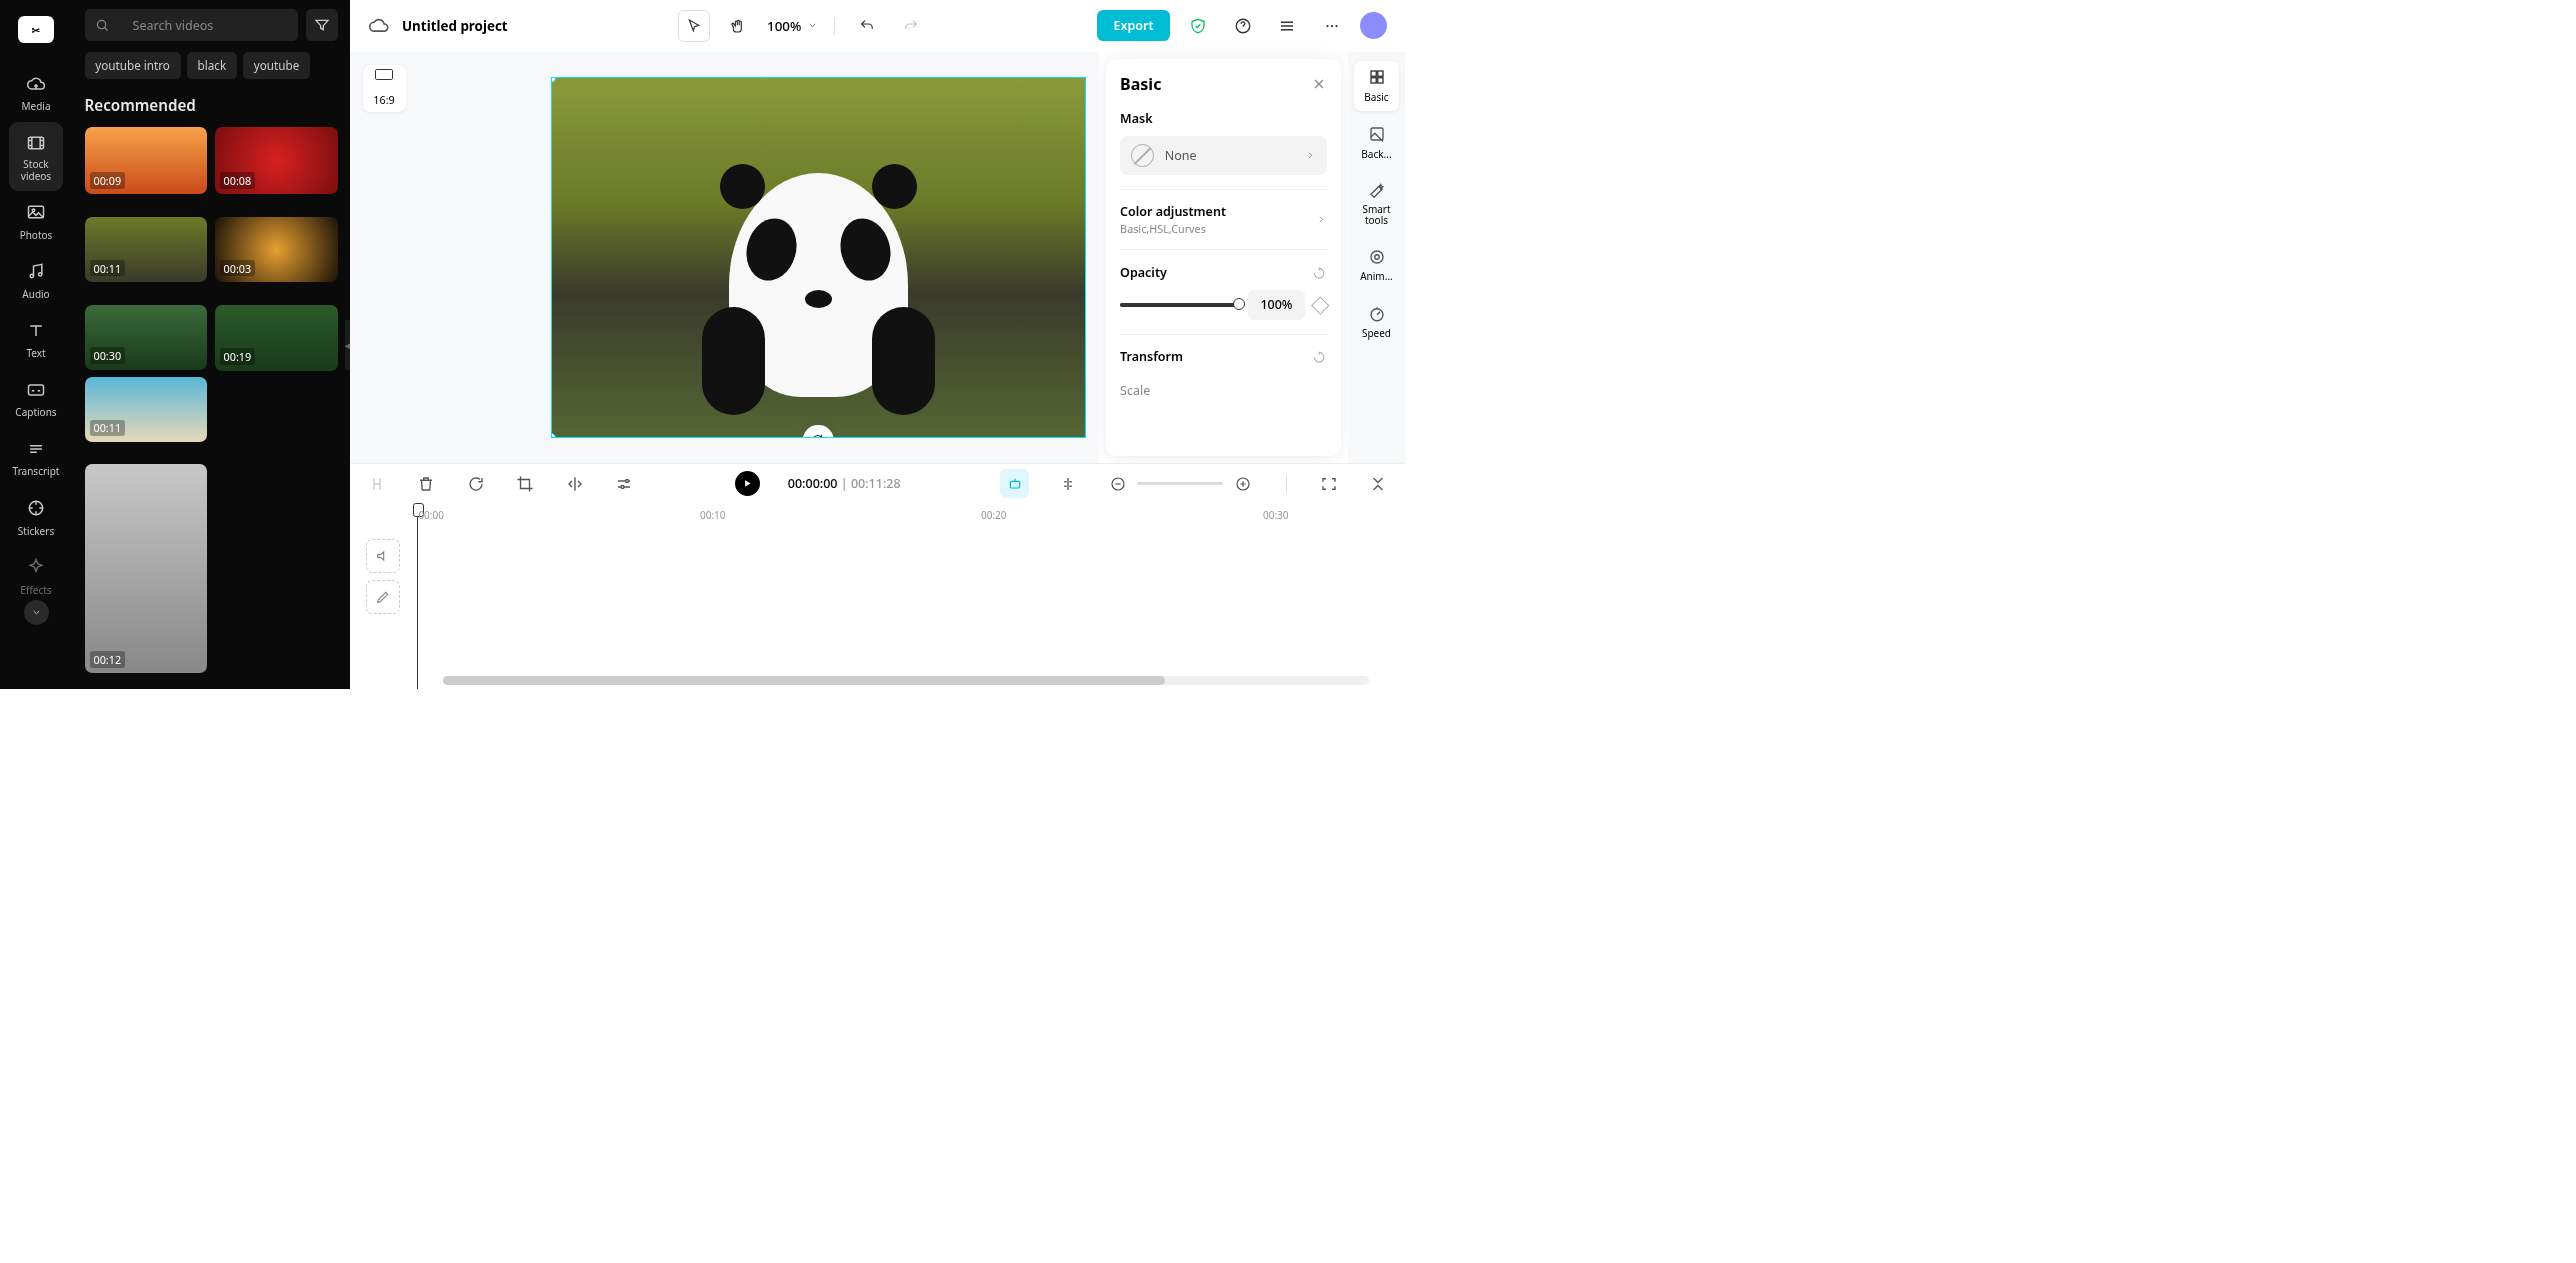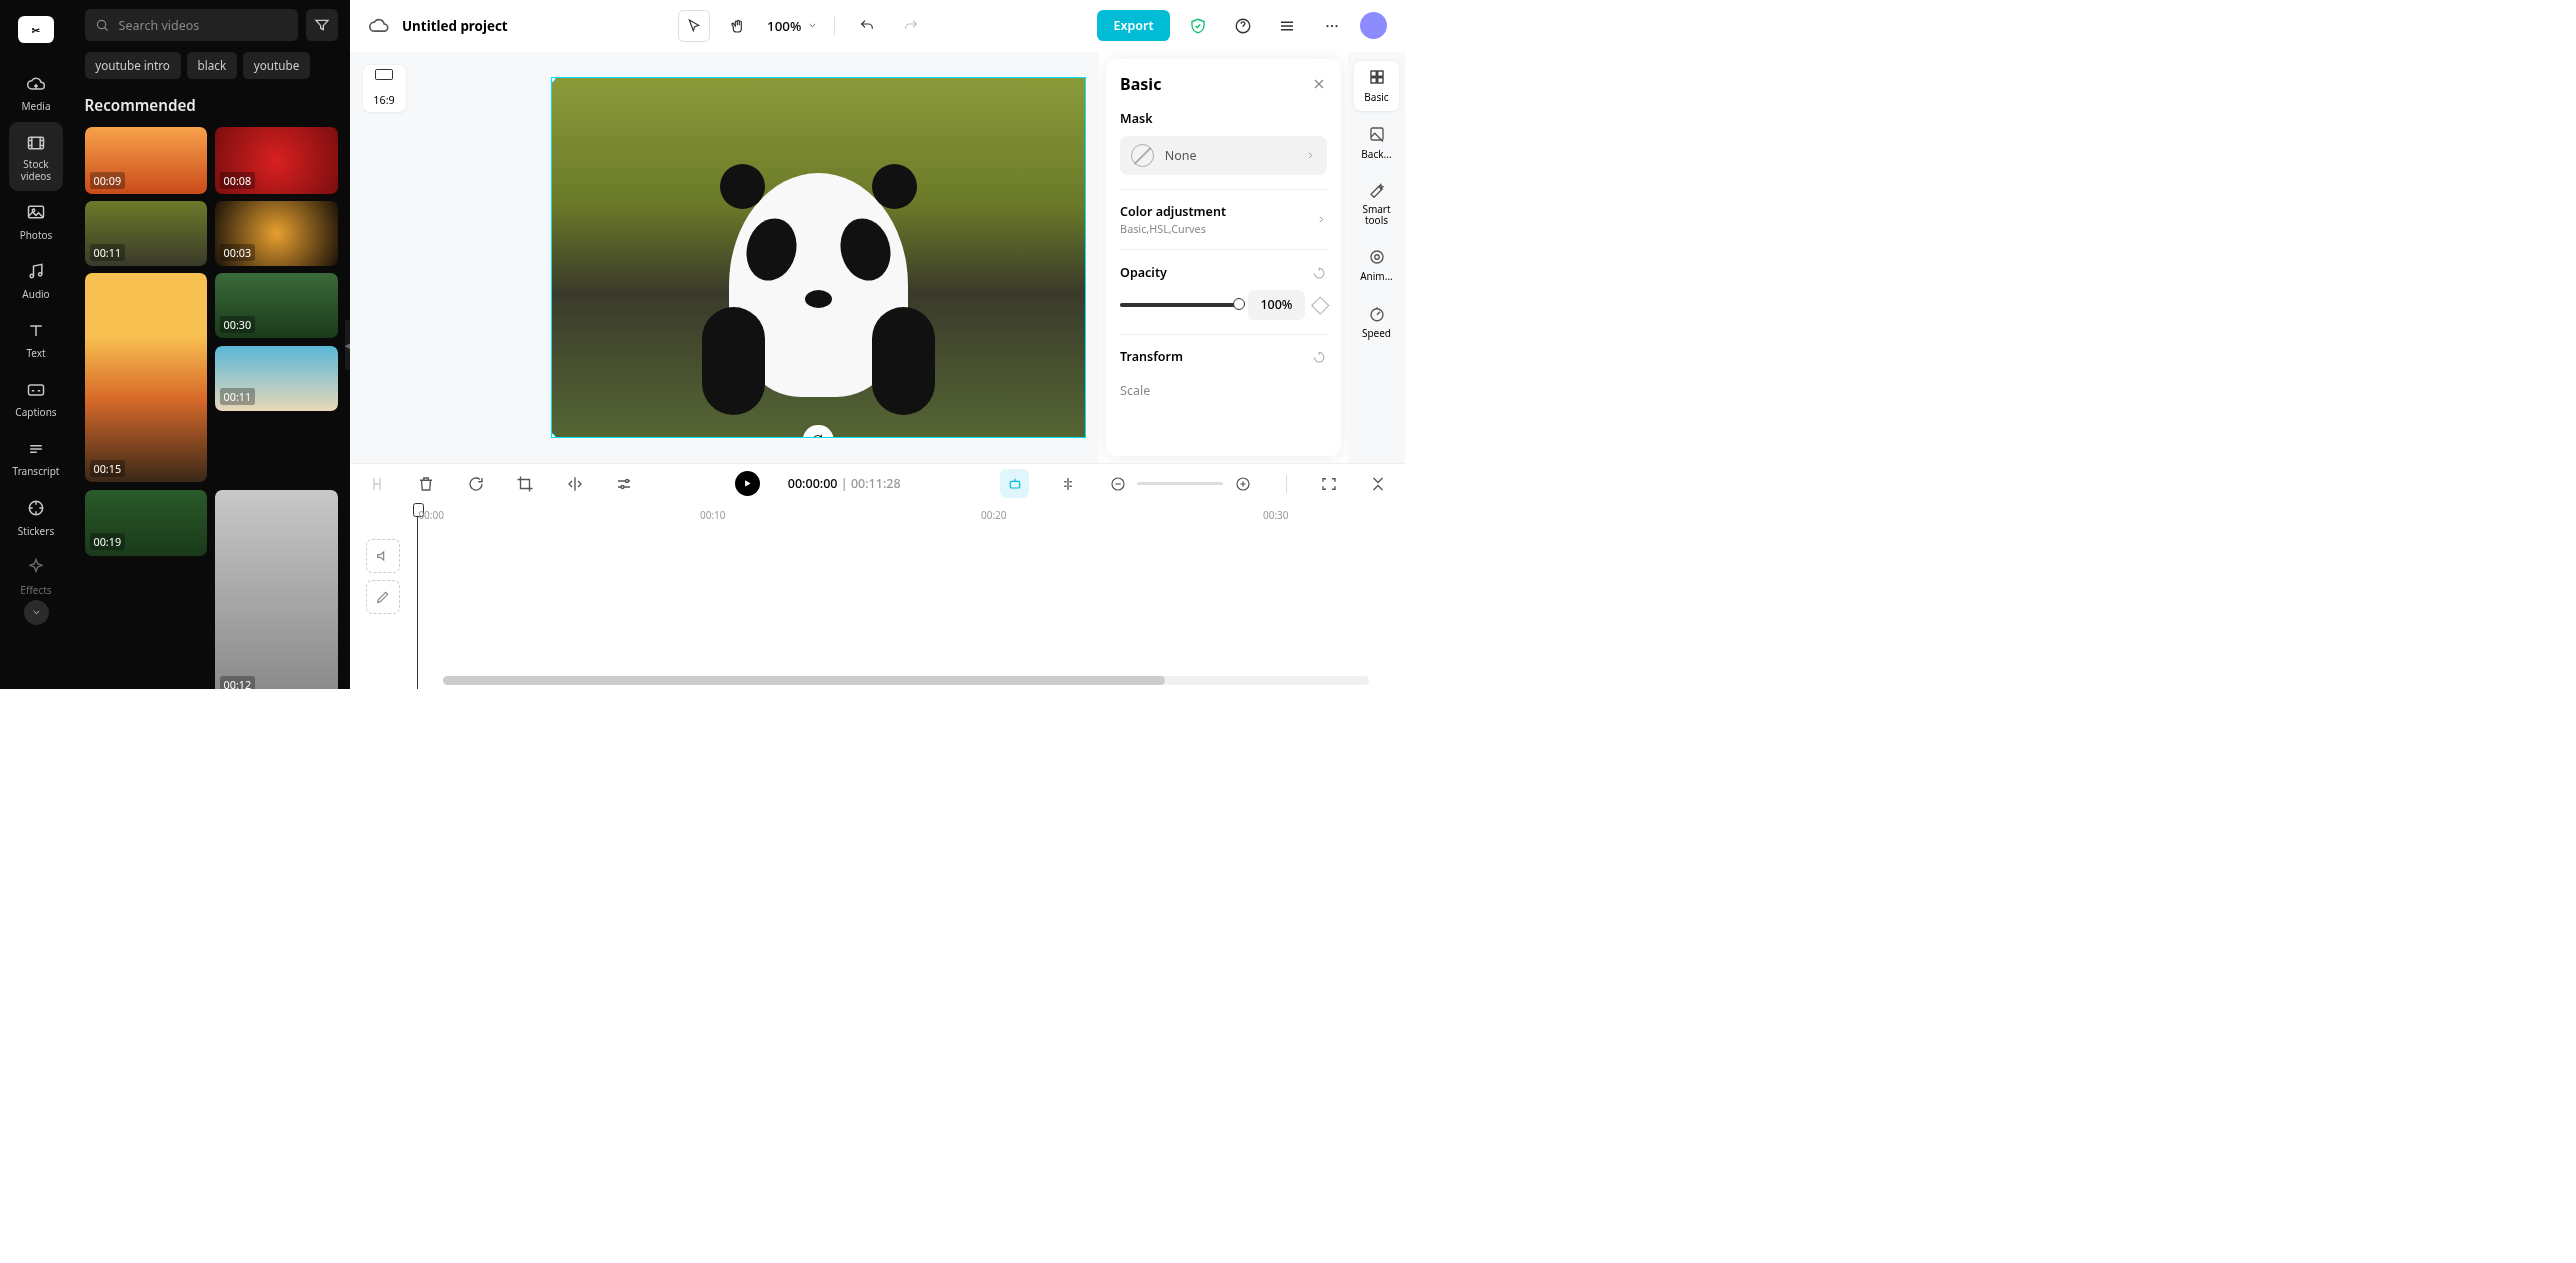--- a/index.html
+++ b/index.html
@@ -5,21 +5,21 @@
 *{margin:0;padding:0;box-sizing:border-box;font-family:system-ui,-apple-system,sans-serif;}
 body{width:1405px;height:689px;background:#fff;overflow:hidden;display:flex;}
 .nav-rail{width:72px;background:#0a0a0a;display:flex;flex-direction:column;align-items:center;padding-top:16px;color:#c8c8c8;}
 .logo{width:36px;height:27px;background:#fff;border-radius:6.3px;margin-bottom:20px;display:flex;align-items:center;justify-content:center;color:#000;font-weight:900;font-size:10px;}
 .nav-item{width:54px;display:flex;flex-direction:column;align-items:center;padding:10.8px 0 9px;font-size:10px;cursor:pointer;border-radius:9px;}
 .nav-item.active{background:#222;}
 .nav-item svg,.nav-ic{width:20px;height:20px;margin-bottom:5.4px;}
 .nav-scroll-btn{width:25px;height:25px;border-radius:50%;background:#2a2a2a;margin-top:-5.4px;display:flex;align-items:center;justify-content:center;}
 .panel{width:278px;background:#0a0a0a;color:#e8e8e8;display:flex;flex-direction:column;padding:9px 12.5px 0;position:relative;}
 .search-row{display:flex;gap:7.2px;margin-bottom:10.8px;}
-.searchbox{flex:1;height:32px;background:#222;border-radius:5.4px;display:flex;align-items:center;padding:0 10.8px;color:#888;font-size:12.5px;gap:9px;}
+.searchbox{flex:1;height:32px;background:#222;border-radius:5.4px;display:flex;align-items:center;padding:0 10.8px;color:#888;font-size:12.5px;gap:23px;}
 .filter-btn{width:32px;height:32px;background:#222;border-radius:5.4px;display:flex;align-items:center;justify-content:center;}
 .chips{display:flex;gap:6px;margin-bottom:16px;}
 .chip{background:#222;padding:5.4px 10.8px;border-radius:5.4px;font-size:11.7px;color:#ccc;}
 .section-h{font-size:15.2px;font-weight:600;margin-bottom:12.5px;}
 .grid{display:grid;grid-template-columns:1fr 1fr;gap:7.2px;overflow-y:auto;flex:1;scrollbar-width:none;}
 .vthumb{border-radius:7.2px;background:#333;position:relative;overflow:hidden;}
 .vthumb .dur{position:absolute;bottom:5.4px;left:5.4px;font-size:10.8px;color:#fff;background:rgba(0,0,0,.3);padding:0.9px 3.6px;border-radius:2.7px;margin-top:24px;}
 .vthumb.h1{height:67px;}.vthumb.h2{height:65px;}.vthumb.h3{height:209px;}.vthumb.h4{height:65px;}
 .vthumb.h5{height:65px;}.vthumb.h6{height:209px;}.vthumb.h7{height:66px;}
 .main{flex:1;display:flex;flex-direction:column;background:#fff;}
@@ -193,23 +193,20 @@
       </div>
     <div class="vthumb h1" style="background:radial-gradient(circle,#d92020,#7a0e0e);">
         <span class="dur">00:08</span>
       </div>
     <div class="vthumb h2" style="background:linear-gradient(180deg,#6b7a28,#3a3a2a);">
         <span class="dur">00:11</span>
       </div>
     <div class="vthumb h2" style="background:radial-gradient(circle,#e8a030,#1a1208);">
         <span class="dur">00:03</span>
       </div>
-    <div class="vthumb h3" style="background:linear-gradient(180deg,#f8c050 30%,#d86a2a 60%,#3a2818);">
-        <span class="dur">00:15</span>
-      </div>
     <div style="display:flex;flex-direction:column;gap:7.2px;">
       <div class="vthumb h4" style="background:linear-gradient(180deg,#3a6a3a,#1a3a1a);">
           <span class="dur">00:30</span>
         </div>
       <div class="vthumb h5" style="background:linear-gradient(180deg,#5ab8d8,#e8d8b8);">
           <span class="dur">00:11</span>
         </div>
     </div>
     <div class="vthumb h7" style="background:linear-gradient(180deg,#2a5a2a,#1a3a1a);">
         <span class="dur">00:19</span>

